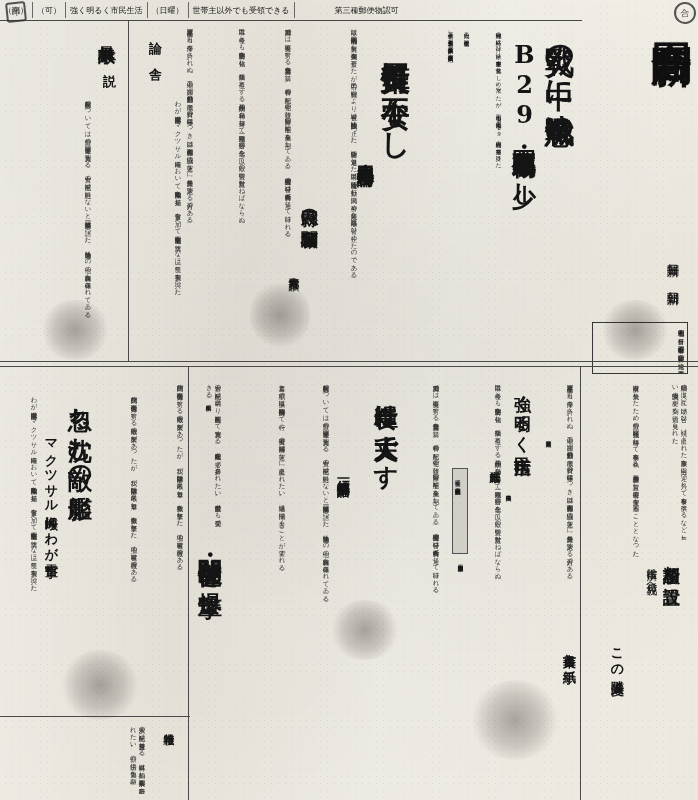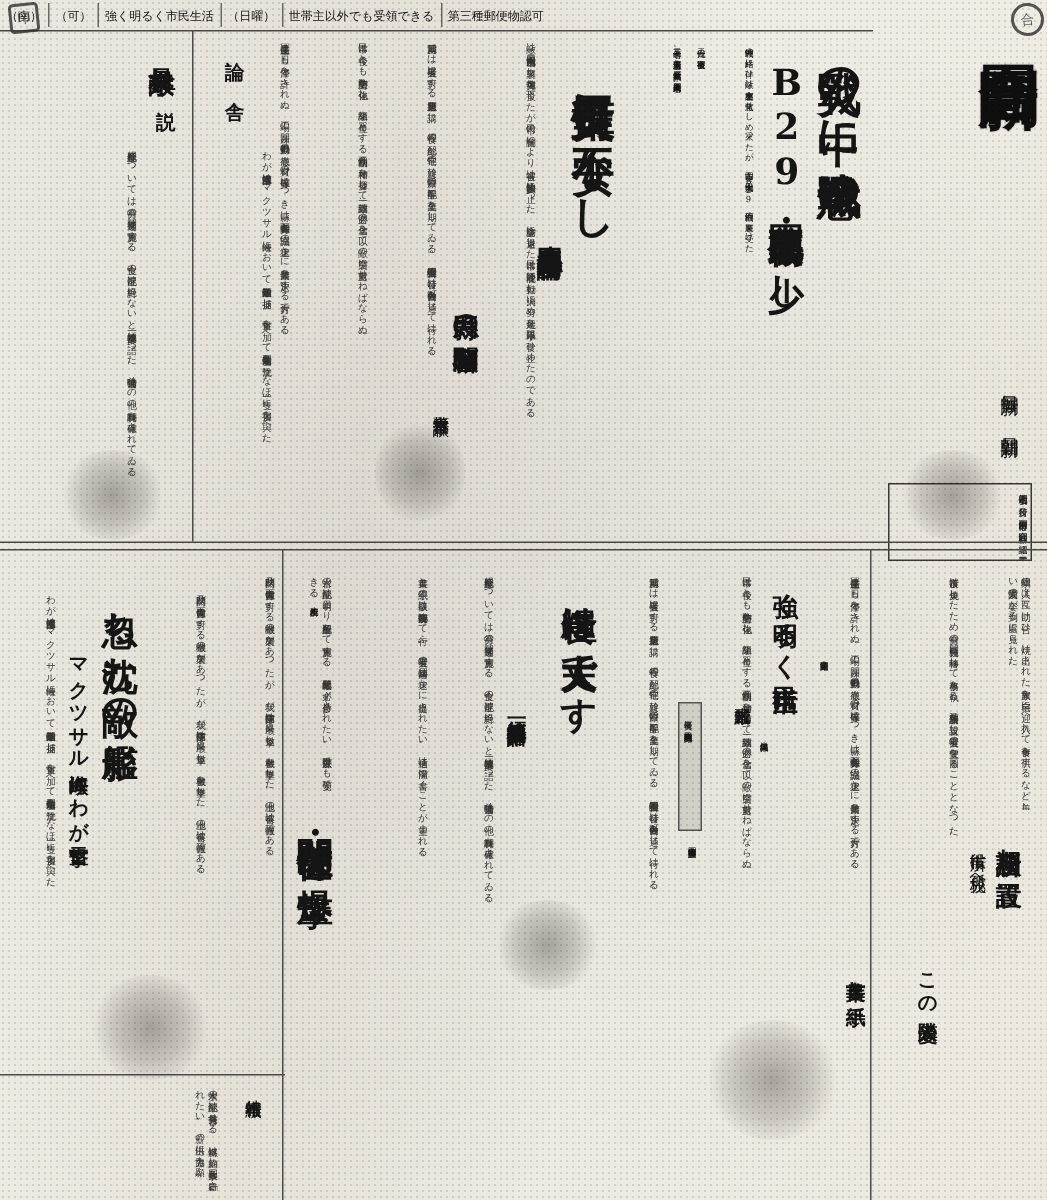--- a/index.html
+++ b/index.html
@@ -62,21 +62,21 @@
     box-sizing:border-box;color:#222;overflow:hidden;
   }
   
   #toprow{
     position:absolute;left:0;top:0;right:116px;height:20px;
     border-bottom:1px solid #4a4a4a;
     display:flex;align-items:center;justify-content:flex-start;
     font-size:8px;
   }
   .trcell{padding:0 4px;white-space:nowrap;border-right:1px solid #6a6a6a;height:16px;display:flex;align-items:center;}
-  .trcell:last-child{border-right:none;}
+  .trcell:last-child{border-right:none;margin-left:36px;}
   
   .hl-xl{font-size:29px;font-weight:bold;letter-spacing:.02em;}
   .hl-lg{font-size:24px;font-weight:bold;}
   .hl-md{font-size:17px;font-weight:bold;}
   .hl-sm{font-size:13px;font-weight:bold;}
   .hl-xs{font-size:11px;}
   .body-col{
     font-size:6.4px;line-height:1.35;color:#2a2a2a;
     writing-mode:vertical-rl;text-orientation:upright;
     white-space:pre-wrap;overflow:hidden;letter-spacing:.02em;

